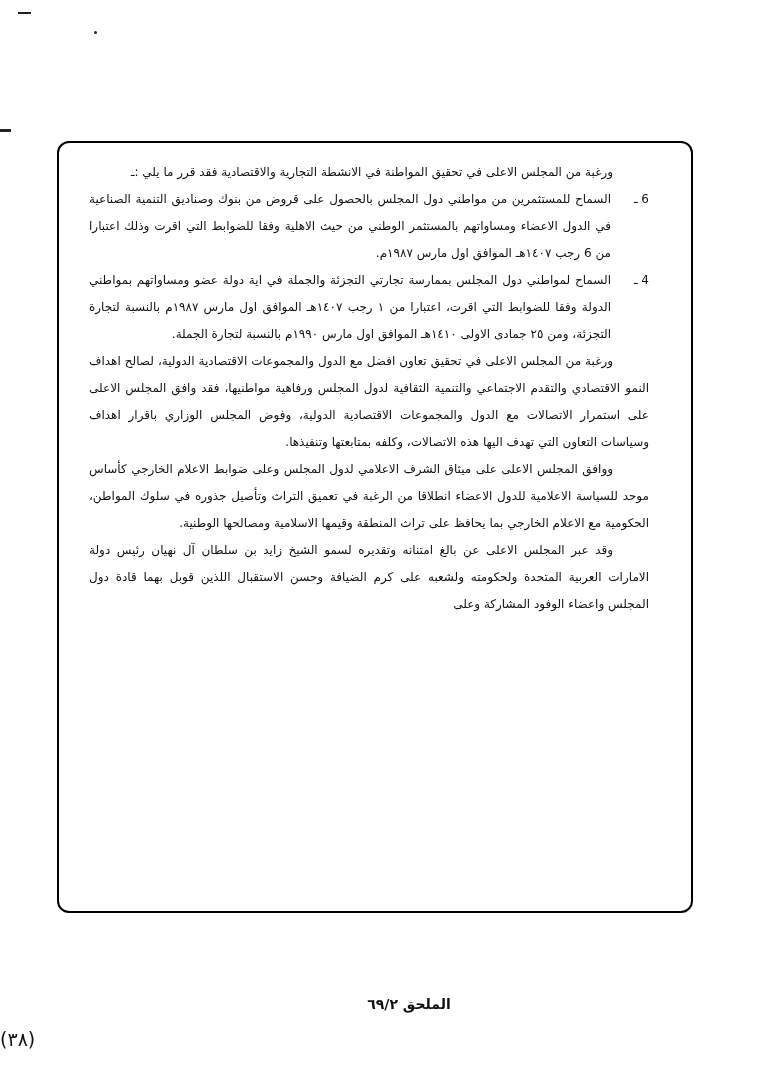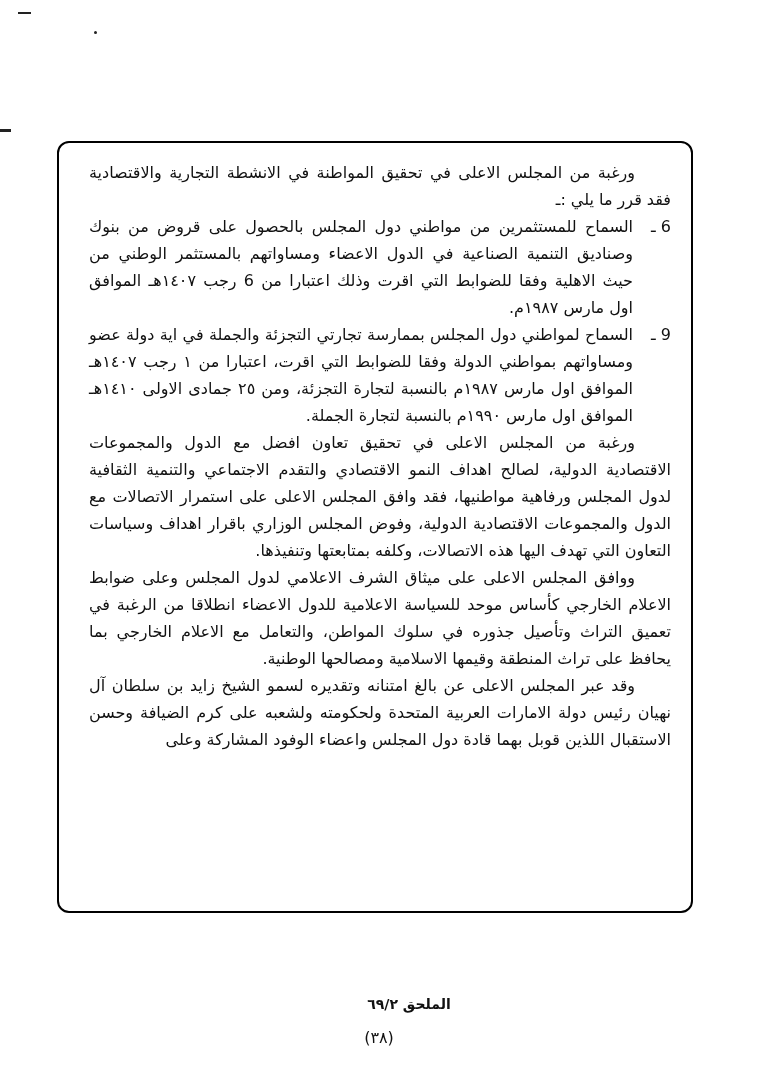--- a/index.html
+++ b/index.html
@@ -35,22 +35,22 @@
     height: 772px;
     border: 2px solid #000000;
     border-radius: 12px;
     box-sizing: border-box;
     background: #ffffff;
   }
 
   .doc-text {
     direction: rtl;
     text-align: justify;
-    padding: 16px 20px 10px 30px;
-    font-size: 16px;
+    padding: 16px 42px 10px 30px;
+    font-size: 12px;
     line-height: 27px;
     letter-spacing: 0;
   }
 
   .doc-text p {
     margin: 0;
     text-indent: 36px;
   }
 
   .list-item {
@@ -76,22 +76,22 @@
     font-size: 14px;
     font-weight: bold;
     direction: rtl;
     padding-left: 30px;
   }
   .page-number {
     position: absolute;
     left: 0;
     top: 1028px;
     width: 100%;
-    text-align: center;
-    font-size: 16px;
+    text-align: left;
+    font-size: 19px;
     direction: rtl;
   }
 </style>
 </head>
 <body>
 
 <span class="artifact artifact-dash"></span>
 <span class="artifact artifact-dot"></span>
 <span class="artifact artifact-tick"></span>
 <span class="artifact artifact-dot2"></span>
@@ -100,28 +100,28 @@
   <div class="doc-text">
 
     <p>ورغبة من المجلس الاعلى في تحقيق المواطنة في الانشطة التجارية والاقتصادية فقد قرر ما يلي :ـ</p>
 
     <div class="list-item">
       <span class="num">6 ـ</span>
       <div class="txt">السماح للمستثمرين من مواطني دول المجلس بالحصول على قروض من بنوك وصناديق التنمية الصناعية في الدول الاعضاء ومساواتهم بالمستثمر الوطني من حيث الاهلية وفقا للضوابط التي اقرت وذلك اعتبارا من 6 رجب ١٤٠٧هـ الموافق اول مارس ١٩٨٧م.</div>
     </div>
 
     <div class="list-item">
-      <span class="num">9 ـ</span>
+      <span class="num">4 ـ</span>
       <div class="txt">السماح لمواطني دول المجلس بممارسة تجارتي التجزئة والجملة في اية دولة عضو ومساواتهم بمواطني الدولة وفقا للضوابط التي اقرت، اعتبارا من ١ رجب ١٤٠٧هـ الموافق اول مارس ١٩٨٧م بالنسبة لتجارة التجزئة، ومن ٢٥ جمادى الاولى ١٤١٠هـ الموافق اول مارس ١٩٩٠م بالنسبة لتجارة الجملة.</div>
     </div>
 
 
     <p>ورغبة من المجلس الاعلى في تحقيق تعاون افضل مع الدول والمجموعات الاقتصادية الدولية، لصالح اهداف النمو الاقتصادي والتقدم الاجتماعي والتنمية الثقافية لدول المجلس ورفاهية مواطنيها، فقد وافق المجلس الاعلى على استمرار الاتصالات مع الدول والمجموعات الاقتصادية الدولية، وفوض المجلس الوزاري باقرار اهداف وسياسات التعاون التي تهدف اليها هذه الاتصالات، وكلفه بمتابعتها وتنفيذها.</p>
 
-    <p>ووافق المجلس الاعلى على ميثاق الشرف الاعلامي لدول المجلس وعلى ضوابط الاعلام الخارجي كأساس موحد للسياسة الاعلامية للدول الاعضاء انطلاقا من الرغبة في تعميق التراث وتأصيل جذوره في سلوك المواطن، والتعامل مع الاعلام الخارجي بما يحافظ على تراث المنطقة وقيمها الاسلامية ومصالحها الوطنية.</p>
+    <p>ووافق المجلس الاعلى على ميثاق الشرف الاعلامي لدول المجلس وعلى ضوابط الاعلام الخارجي كأساس موحد للسياسة الاعلامية للدول الاعضاء انطلاقا من الرغبة في تعميق التراث وتأصيل جذوره في سلوك المواطن، الحكومية مع الاعلام الخارجي بما يحافظ على تراث المنطقة وقيمها الاسلامية ومصالحها الوطنية.</p>
 
     <p>وقد عبر المجلس الاعلى عن بالغ امتنانه وتقديره لسمو الشيخ زايد بن سلطان آل نهيان رئيس دولة الامارات العربية المتحدة ولحكومته ولشعبه على كرم الضيافة وحسن الاستقبال اللذين قوبل بهما قادة دول المجلس واعضاء الوفود المشاركة وعلى</p>
 
   </div>
 </div>
 
 <div class="footer-annex">الملحق ٦٩/٢</div>
 
 <div class="page-number">(٣٨)</div>
 

